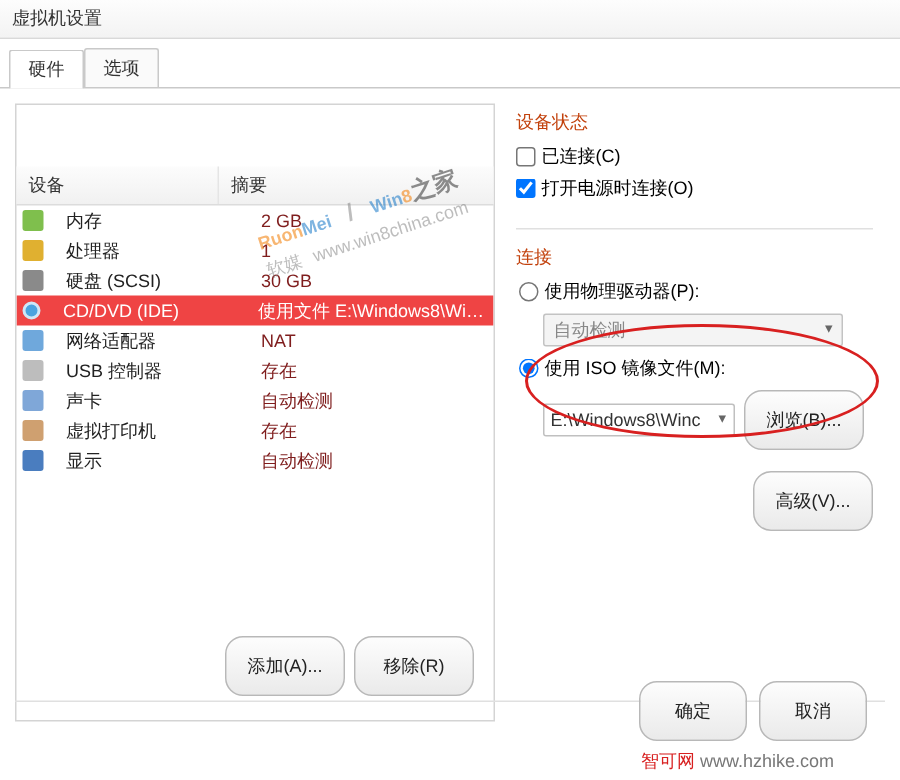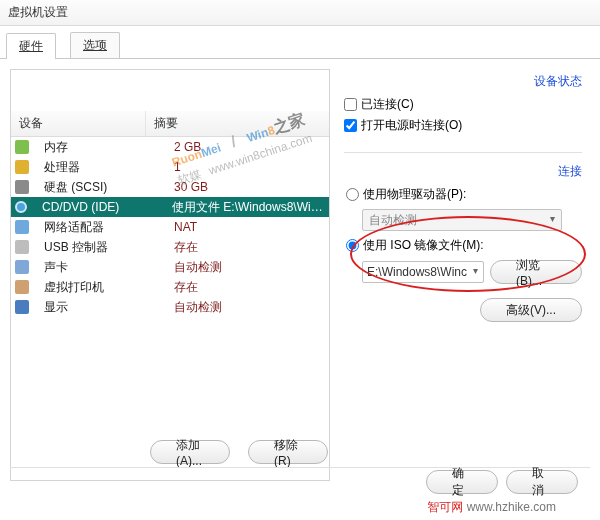--- a/index.html
+++ b/index.html
@@ -2,57 +2,57 @@
 <html><head>
 <meta charset="utf-8">
 <style>
 * { box-sizing: border-box; margin: 0; padding: 0; font-family: "Microsoft YaHei", "SimSun", Tahoma, sans-serif; font-size: 12px; }
 body { background: #fff; width: 600px; height: 520px; overflow: hidden; position: relative; }
 
 .titlebar { display: flex; align-items: center; height: 26px; padding: 0 8px; background: linear-gradient(#fdfdfd,#f3f3f3); border-bottom: 1px solid #d9d9d9; }
 .titlebar .title { flex: 1; color: #333; }
 
 .tab-strip { display: flex; padding: 6px 6px 0 6px; border-bottom: 1px solid #c9c9c9; }
-.tab { padding: 4px 12px; border: 1px solid #c9c9c9; border-bottom: none; background: #fafafa; margin-right: 14px; color: #333; border-radius: 2px 2px 0 0; position: relative; text-decoration: underline; }
+.tab { padding: 4px 12px; border: 1px solid #c9c9c9; border-bottom: none; background: #fafafa; margin-right: 0; color: #333; border-radius: 2px 2px 0 0; position: relative; }
 .tab.active { background: #fff; top: 1px; }
 
 .content { display: flex; padding: 10px 10px 4px 10px; height: 426px; }
 .left { width: 320px; display: flex; flex-direction: column; border: 1px solid #d4d4d4; background: #fff; }
 .grid-head { display: flex; background: linear-gradient(#fcfcfc,#f1f1f1); border-bottom: 1px solid #dcdcdc; margin-top: 41px; }
 .grid-head .col { padding: 4px 8px; color: #333; }
 .col-dev { width: 135px; border-right: 1px solid #e5e5e5; }
 .col-sum { flex: 1; }
 .grid-body { flex: 1; overflow: hidden; }
 .row { display: flex; align-items: center; height: 20px; padding: 0 4px; gap: 15px; }
 .row .dev { width: 115px; color: #222; white-space: nowrap; overflow: hidden; text-overflow: ellipsis; }
 .row .sum { flex: 1; color: #7f1d1d; white-space: nowrap; overflow: hidden; text-overflow: ellipsis; }
-.row.selected { background: #0f766e; color: #fff; }
+.row.selected { background: #ef4444; color: #fff; }
 .row.selected .dev, .row.selected .sum { color: #fff; }
 
 .right { flex: 1; padding: 0 8px 8px 14px; position: relative; }
-.group-title { color: #1d4ed8; margin: 4px 0 6px 0; text-align: right; }
+.group-title { color: #c2410c; margin: 4px 0 6px 0; }
 .panel-top { padding-bottom: 8px; }
 .chk { display: flex; align-items: center; margin-bottom: 4px; }
 .chk input { margin-right: 4px; }
 .hr { height: 1px; background: #e0e0e0; margin: 6px 0 10px 0; }
 .group-conn { }
 .radio-row { display: flex; align-items: center; margin: 6px 0; }
 .radio-row input { margin: 0 4px 0 2px; }
 .combo { width: 200px; height: 22px; border: 1px solid #c3c3c3; background: #fff; padding: 2px 18px 2px 6px; color: #555; position: relative; border-radius: 2px; }
 .combo.disabled { background: #f4f4f4; color: #888; }
 .combo::after { content: "▾"; position: absolute; right: 6px; top: 3px; color: #666; font-size: 10px; }
 .iso-row { padding-left: 18px; display: flex; align-items: center; gap: 6px; margin-top: 4px; }
 .iso-input { width: 128px; height: 22px; border: 1px solid #c0c0c0; padding: 2px 16px 2px 4px; color: #333; position: relative; border-radius: 2px; display: inline-flex; align-items: center; }
 .iso-input::after { content: "▾"; position: absolute; right: 5px; top: 3px; color: #666; font-size: 10px; }
-.btn { height: 24px; padding: 0 25px; border: 1px solid #b8b8b8; background: linear-gradient(#fdfdfd,#eaeaea); border-radius: 12px; color: #222; display: inline-flex; align-items: center; cursor: pointer; }
+.btn { height: 40px; padding: 0 14px; border: 1px solid #b8b8b8; background: linear-gradient(#fdfdfd,#eaeaea); border-radius: 12px; color: #222; display: inline-flex; align-items: center; cursor: pointer; }
 .adv-row { display: flex; justify-content: flex-end; margin-top: 14px; }
 
 .ellipse { position: absolute; left: 350px; top: 216px; width: 236px; height: 76px; border: 2px solid #d82020; border-radius: 50%; pointer-events: none; }
 
-.left-buttons { display: flex; justify-content: flex-end; padding: 6px 4px 0 0; gap: 18px; margin-top: auto; position: absolute; bottom: 56px; left: 150px; }
+.left-buttons { display: flex; justify-content: flex-end; padding: 6px 4px 0 0; gap: 6px; margin-top: auto; position: absolute; bottom: 56px; left: 150px; }
 .left-buttons .btn { width: 80px; justify-content: center; }
 
 .bottom-bar { position: absolute; bottom: 26px; right: 22px; display: flex; gap: 8px; }
 .bottom-bar .btn { width: 72px; justify-content: center; }
 .bottom-line { position: absolute; bottom: 52px; left: 10px; right: 10px; height: 1px; background: #e0e0e0; }
 
 .watermark1 { position: absolute; left: 170px; top: 120px; transform: rotate(-18deg); pointer-events: none; opacity: 0.55; }
 .watermark1 .wm-line1 { font-size: 28px; font-weight: bold; color: #1577c7; }
 .watermark1 .wm-line1 .orange { color: #f27b00; }
 .watermark1 .wm-sub { font-size: 10px; color: #888; }

